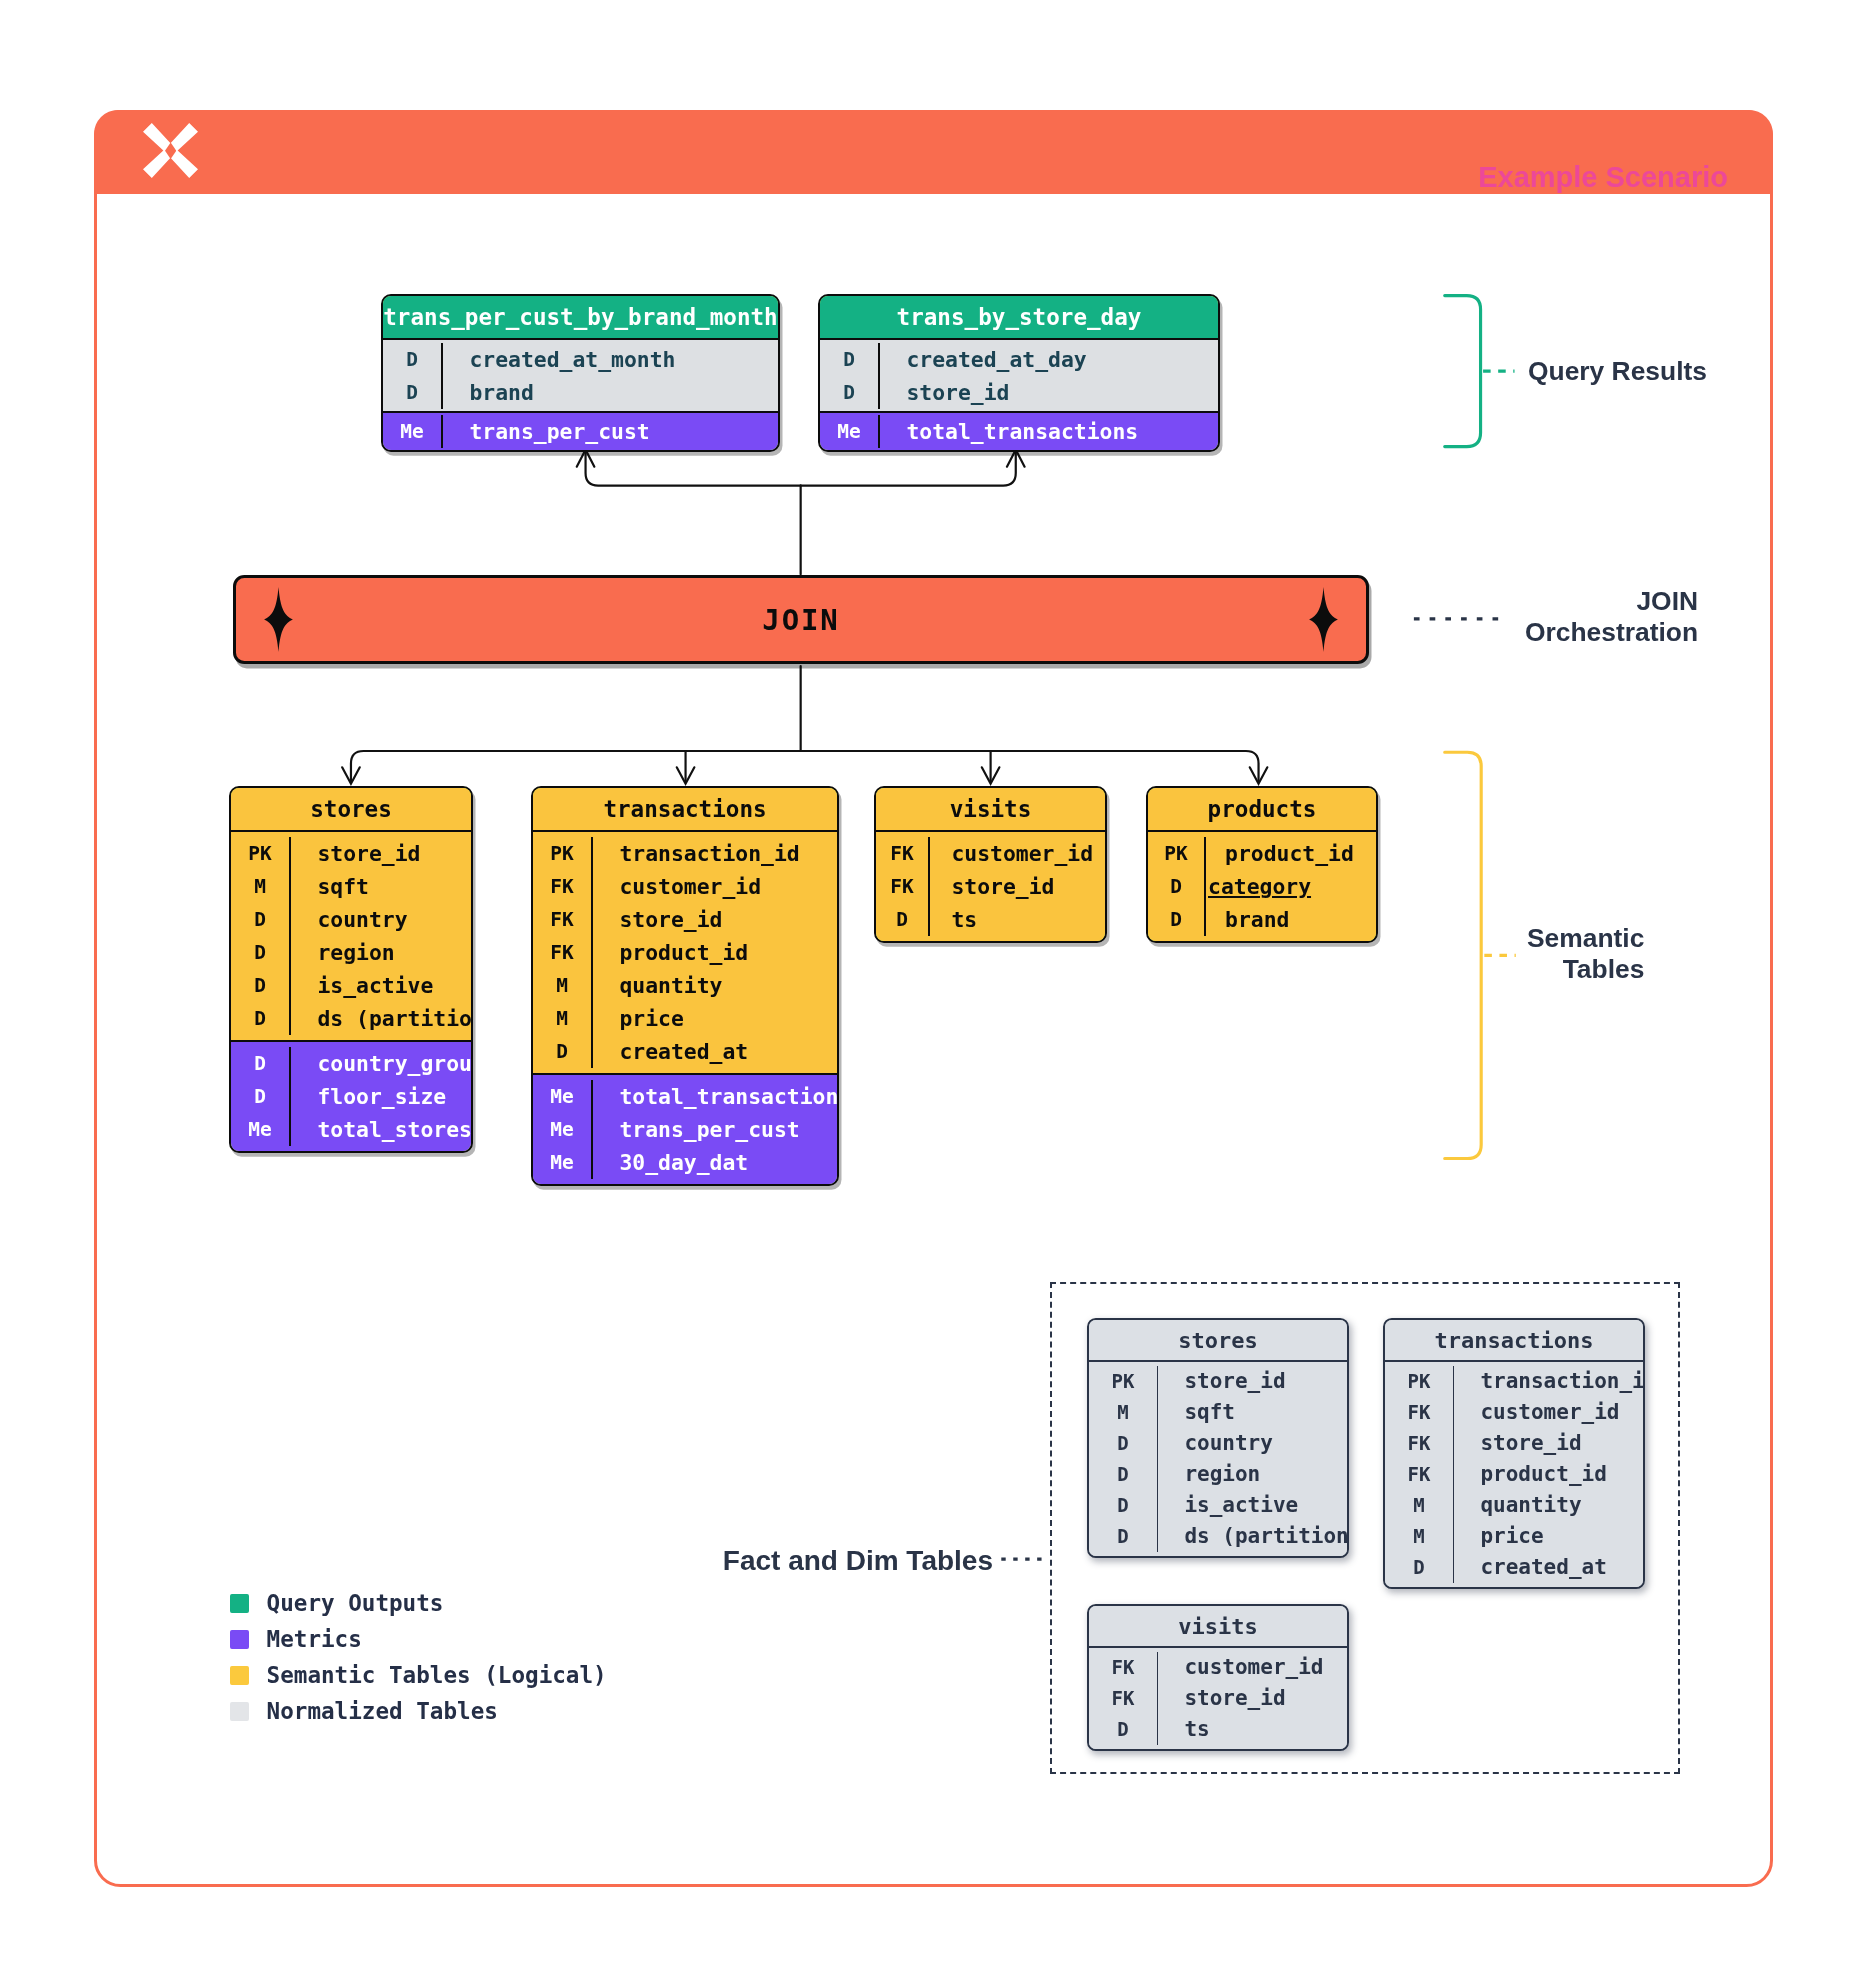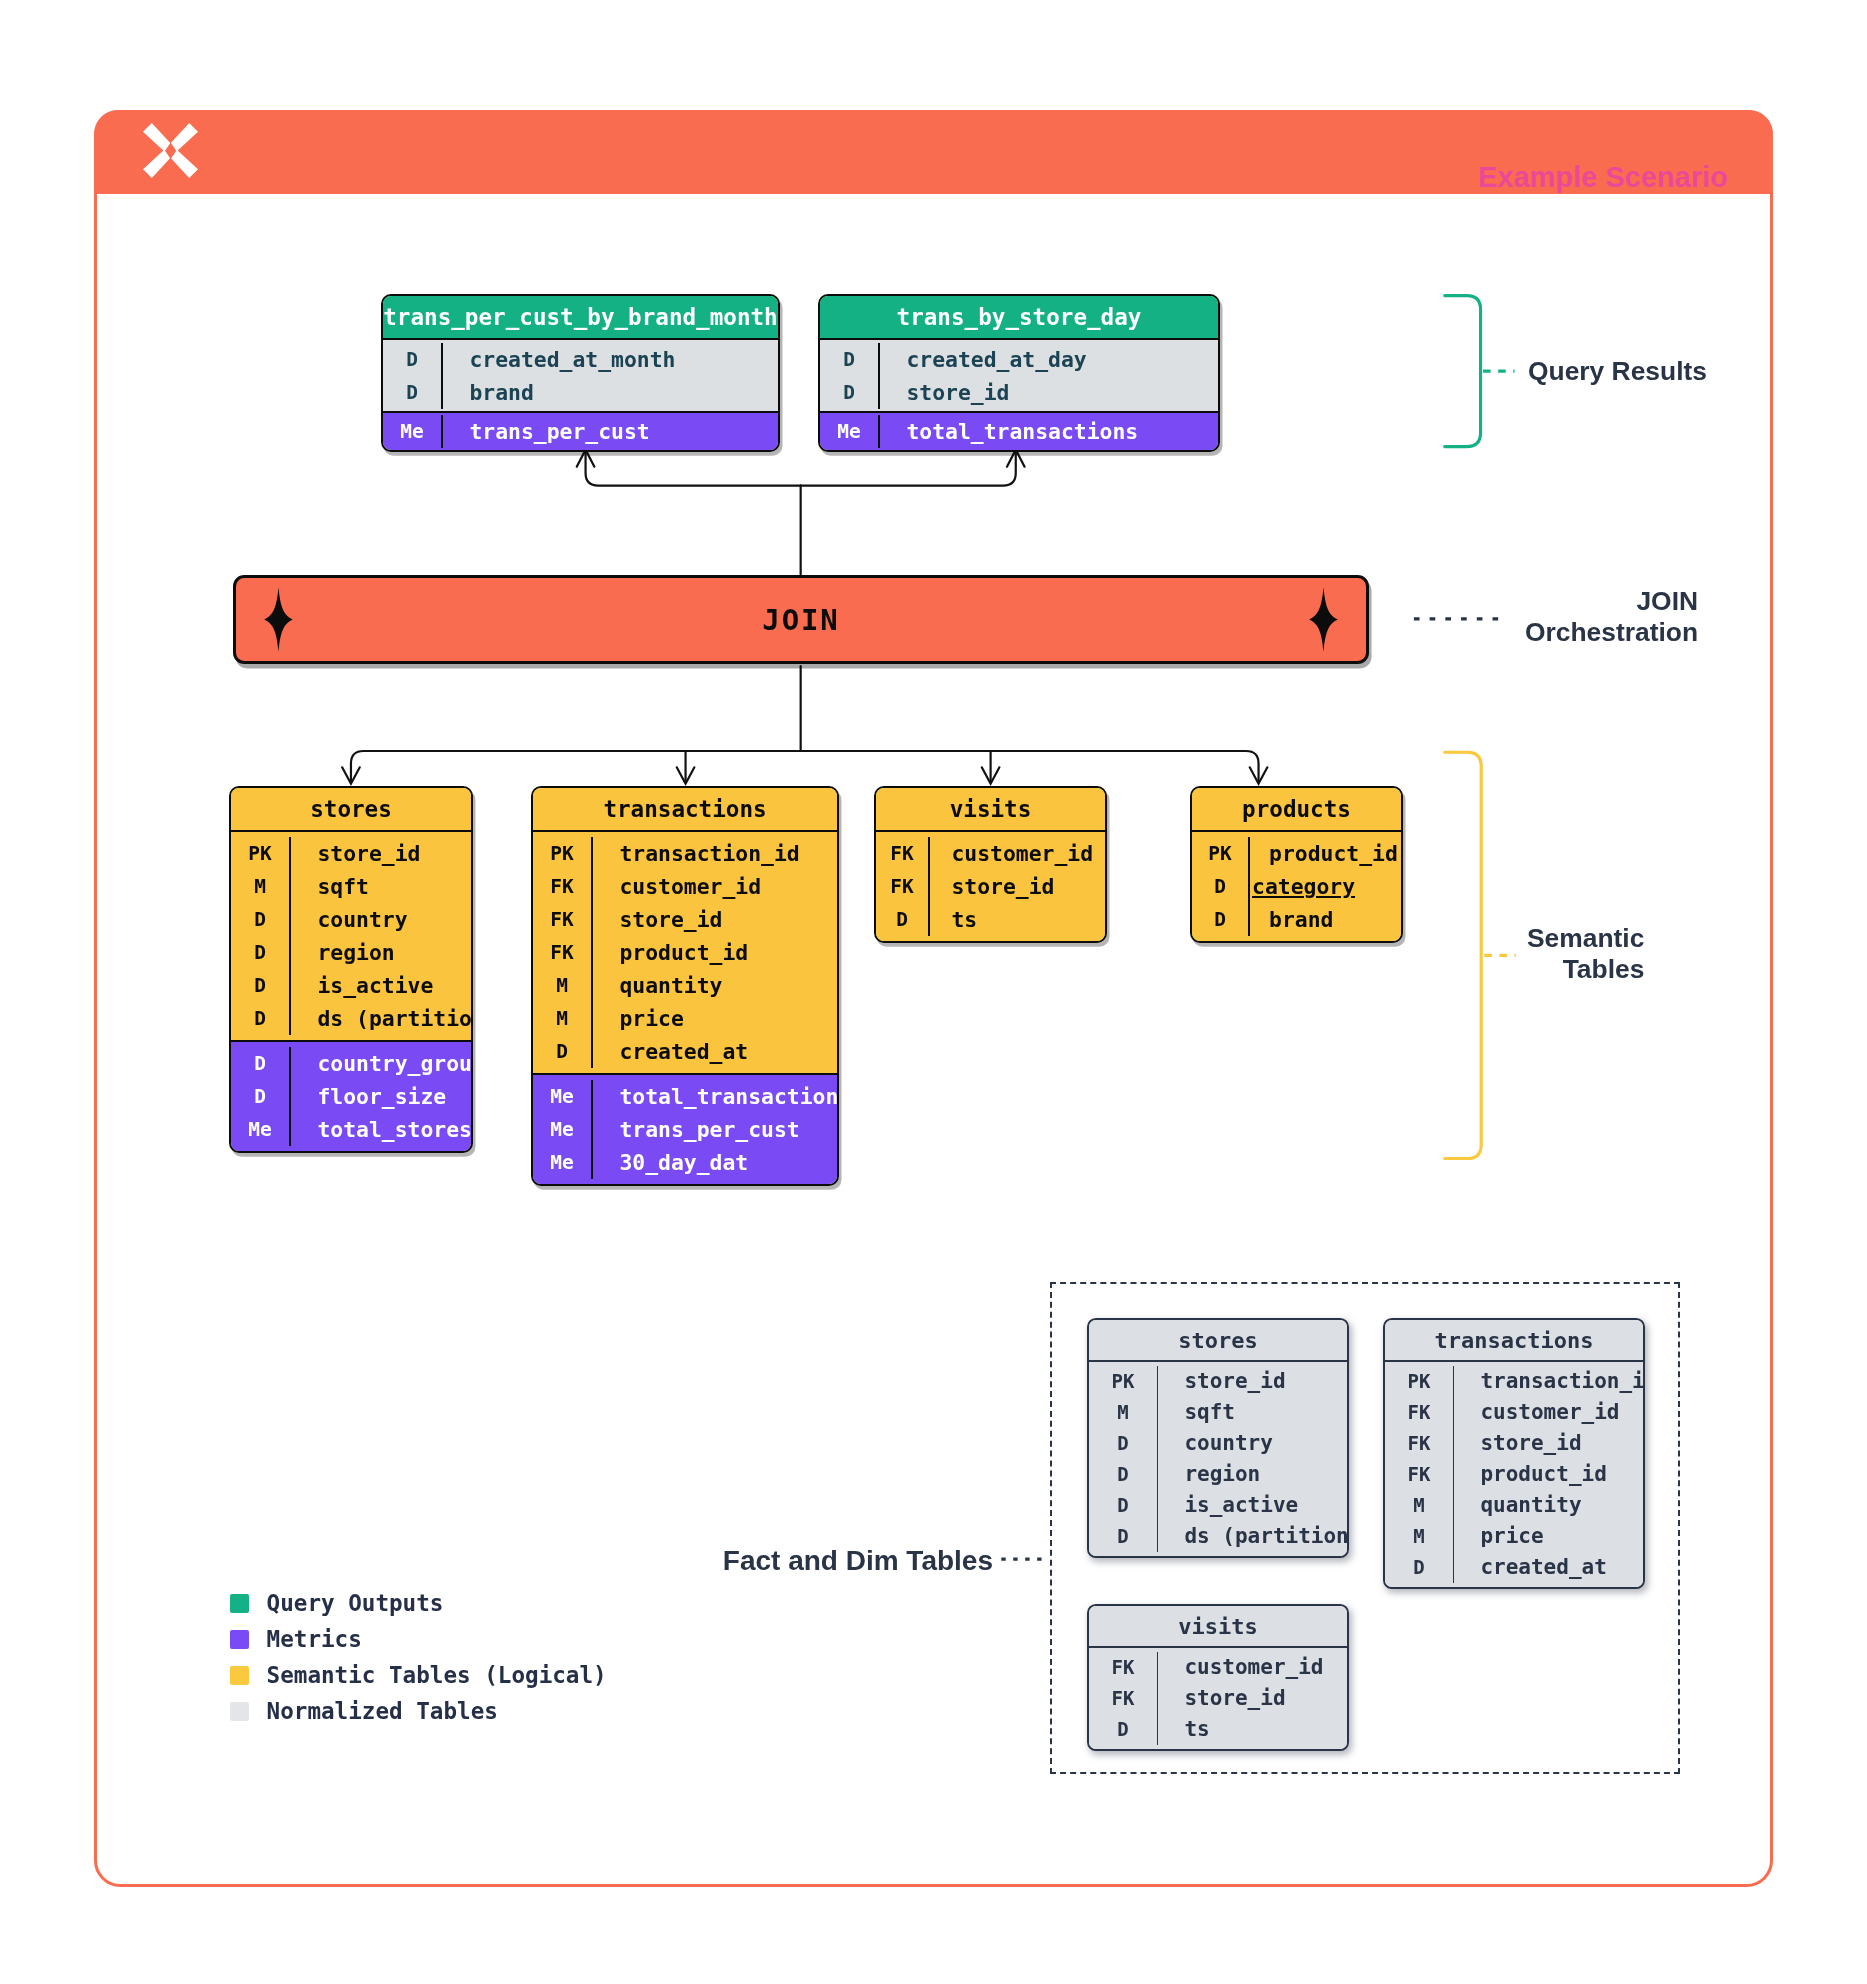--- a/index.html
+++ b/index.html
@@ -268,21 +268,21 @@
           <span class="badge" style="width:54px;">FK</span>
           <span class="fname" style="padding-left:21.4px;">store_id</span>
         </div>
       <div class="row">
           <span class="badge" style="width:54px;">D</span>
           <span class="fname" style="padding-left:21.4px;">ts</span>
         </div>
     </div>
   </div>
 
-  <div class="tbl st" style="left:1146px;top:786px;width:213px;margin-left:44px;">
+  <div class="tbl st" style="left:1146px;top:786px;width:232px;">
     <div class="ttl">products</div>
     <div class="sec dims" style="padding:5px 0;">
       <div class="row">
           <span class="badge" style="width:58px;">PK</span>
           <span class="fname" style="padding-left:19px;">product_id</span>
         </div>
       <div class="row">
           <span class="badge" style="width:58px;">D</span>
           <span class="fname" style="padding-left:2px;text-decoration:underline;">category</span>
         </div>

